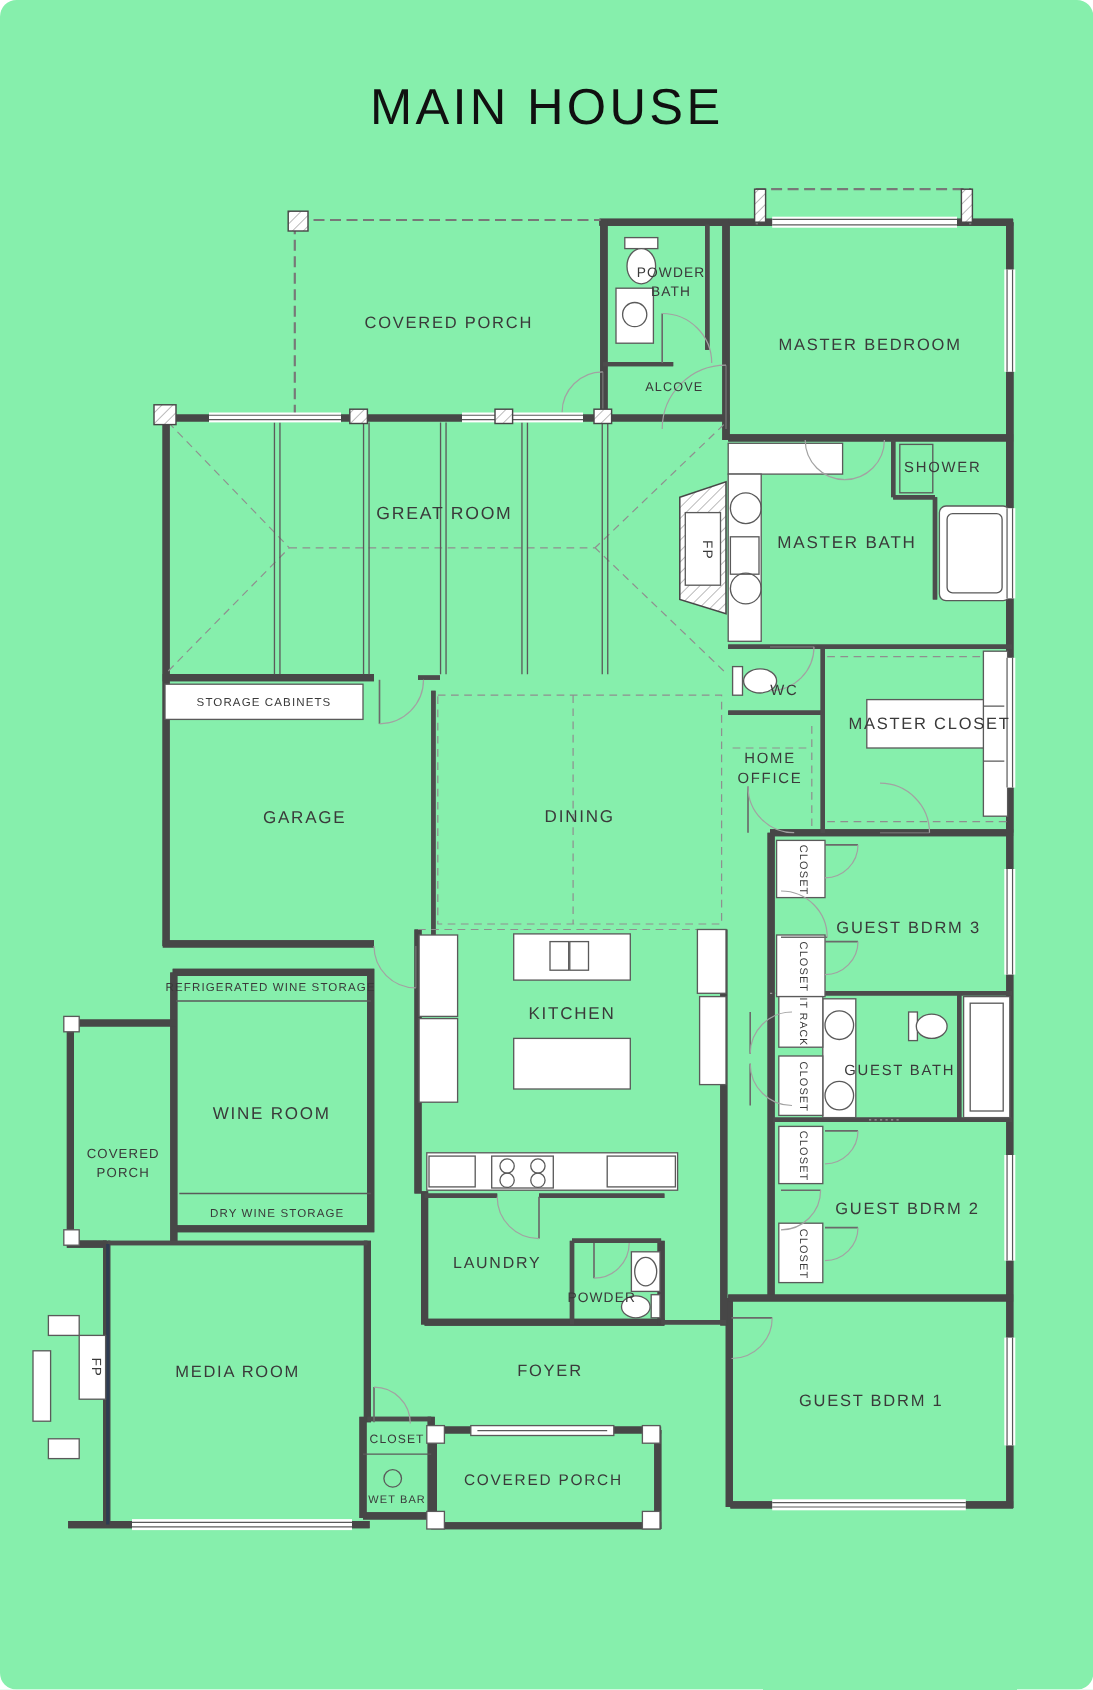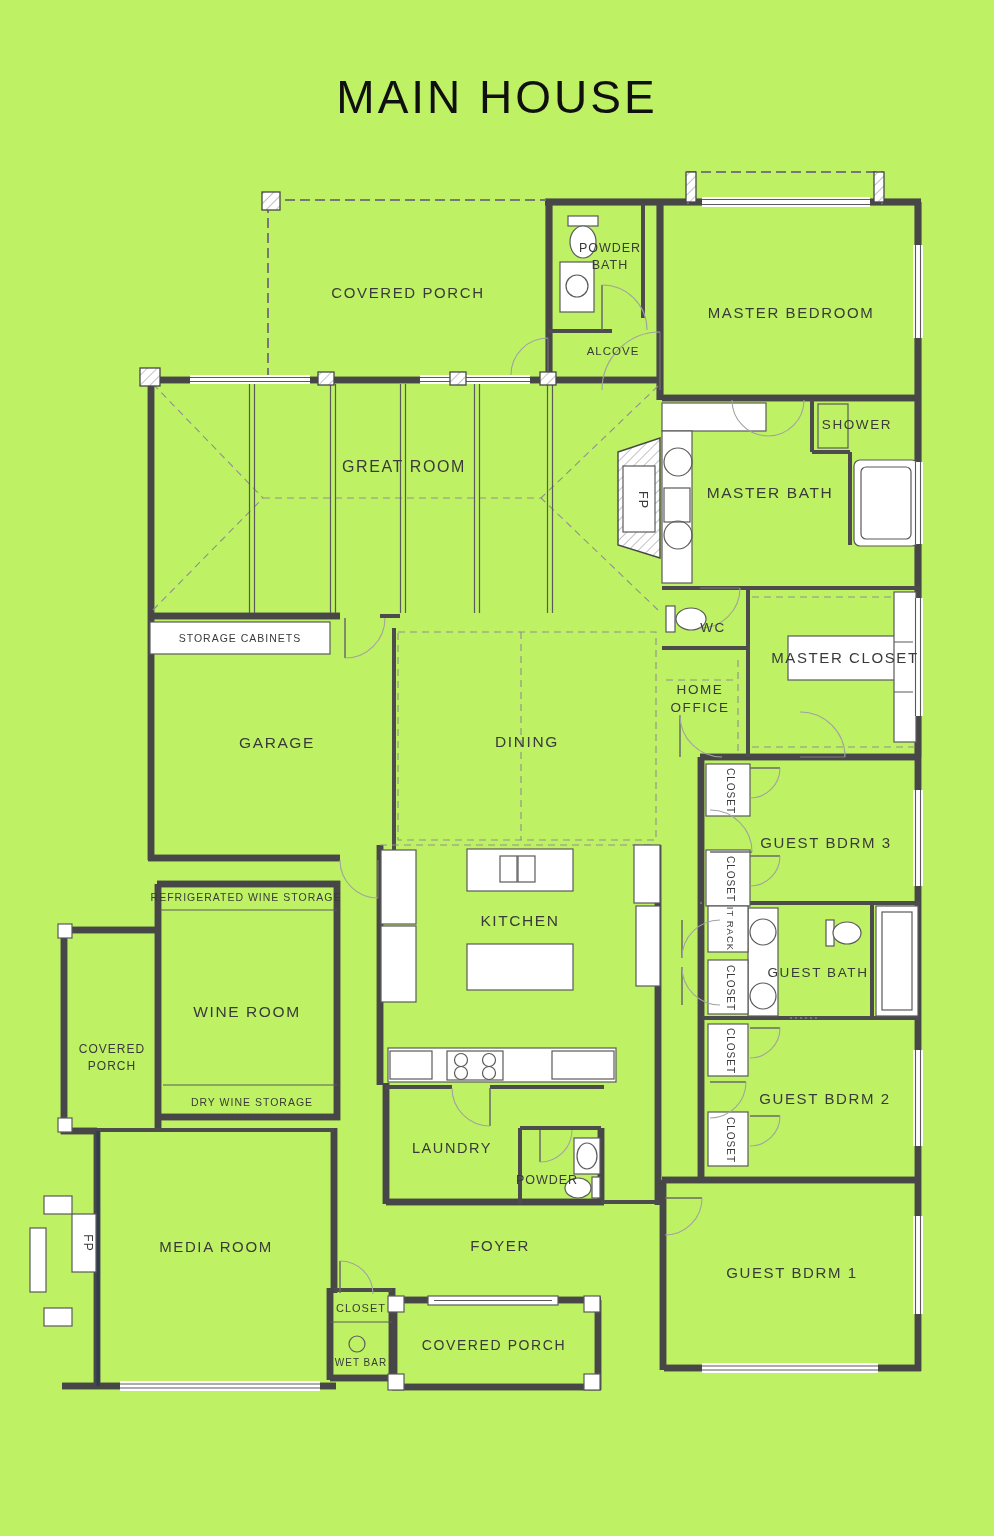--- a/index.html
+++ b/index.html
@@ -1,16 +1,16 @@
 <!DOCTYPE html>
 <html><head>
 <meta charset="utf-8">
 <style>
   html,body{margin:0;padding:0;background:#ffffff;}
-  .page{position:relative;width:994px;height:1536px;background:#bef264;overflow:hidden;}
+  .page{position:relative;width:994px;height:1536px;background:#86efac;overflow:hidden;border-radius:15px;}
   svg{display:block;}
   
   .wo path{stroke:#474747;stroke-width:6.5;fill:none;stroke-linecap:butt;}
   .wi use{stroke:#ffffff;stroke-width:3.4;fill:none;}
   .hz use{stroke:url(#hp);stroke-width:3.4;fill:none;}
   .io path{stroke:#4c4c4c;stroke-width:4;fill:none;}
   .ii use{stroke:#ffffff;stroke-width:1.8;fill:none;}
   .thin{stroke:#5a5a5a;stroke-width:1.2;fill:none;}
   .thinf{stroke:#5a5a5a;stroke-width:1.2;fill:#ffffff;}
   .dash{stroke:#8f8f8f;stroke-width:1.1;fill:none;stroke-dasharray:7 5;}

